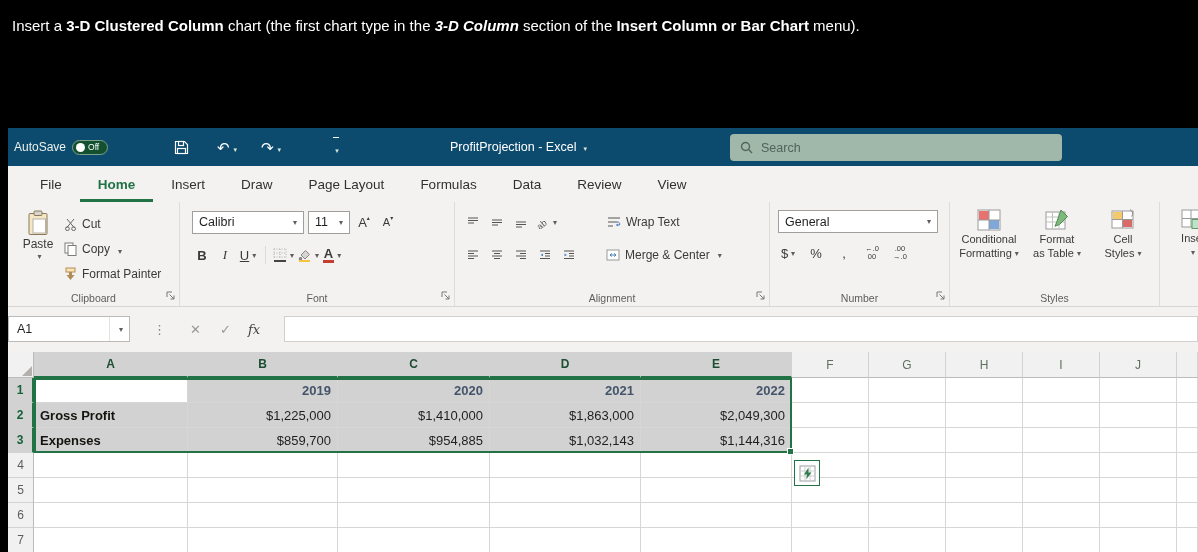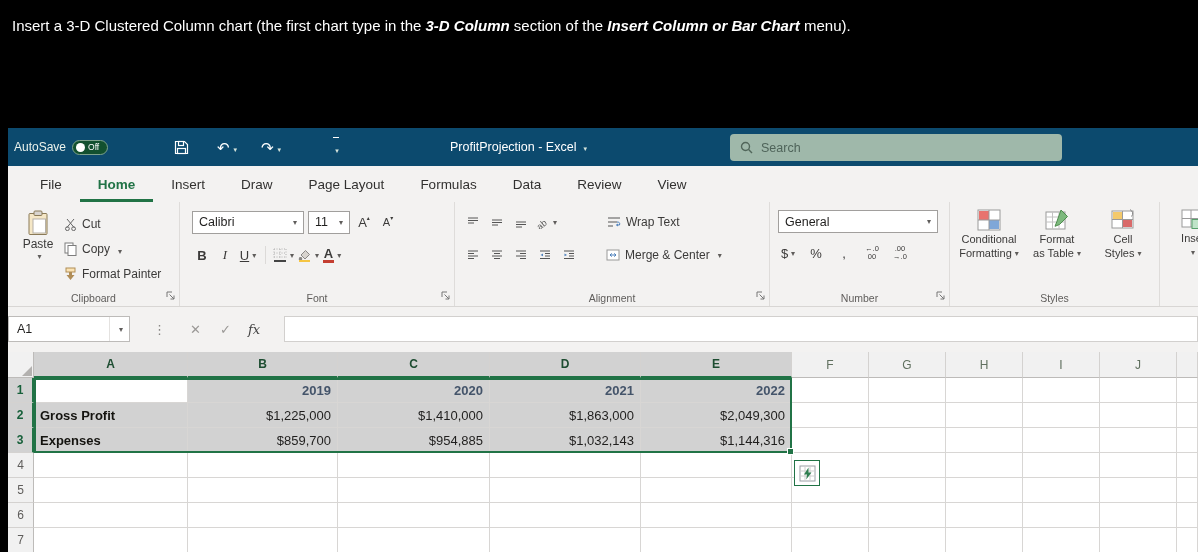--- a/index.html
+++ b/index.html
@@ -1,23 +1,23 @@
 <!DOCTYPE html>
 <html><head>
 <meta charset="utf-8">
 <style>
 *{margin:0;padding:0;box-sizing:border-box}
 html,body{width:1198px;height:552px}
 body{background:#000;font-family:"Liberation Sans","DejaVu Sans",sans-serif;position:relative;overflow:hidden}
 
 
 .instruction-bar{position:absolute;left:0;top:0;width:1198px;height:128px;background:#000;color:#fff;padding:16px 12px 0 12px;font-size:15px;line-height:1.35}
-.sb{font-weight:400}
+.sb{font-weight:700}
 .sbi{font-weight:700;font-style:italic}
-.si{font-style:italic;font-weight:600}
+.si{font-weight:600}
 
 
 .window{position:absolute;left:8px;top:128px;width:1190px;height:424px;background:#f3f2f1}
 
 
 .titlebar{height:38px;background:#0c4a6e;position:relative;color:#fff}
 .tb-abs{position:absolute;top:0;height:38px;display:flex;align-items:center}
 .autosave{left:6px;gap:6px;font-size:12px;color:#eaf2ec;cursor:default}
 .as-pill{width:36px;height:15px;border-radius:8px;background:#12502f;border:1px solid #7da28c;display:flex;align-items:center;gap:3px;padding:0 3px}
 .as-dot{width:9px;height:9px;border-radius:50%;background:#fff}

